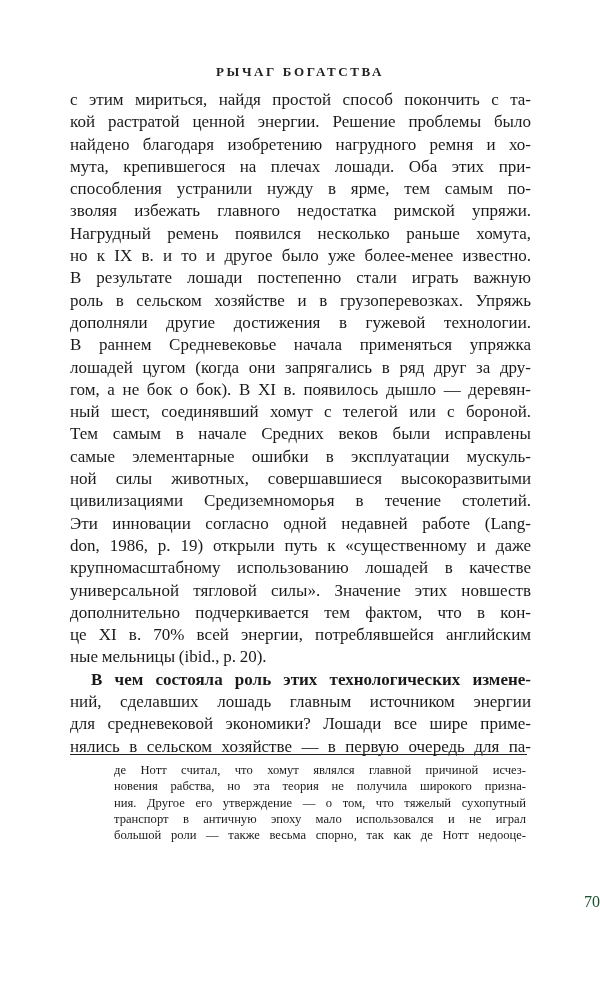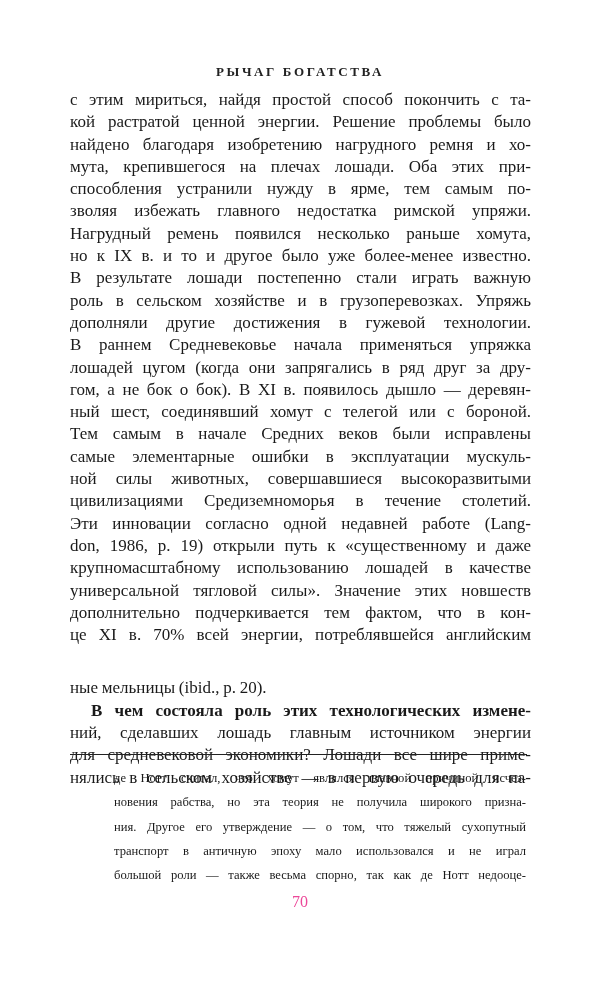--- a/index.html
+++ b/index.html
@@ -44,21 +44,20 @@
       line-height: 22.3px;
       font-size: 17px;
       text-align: justify;
       text-align-last: justify;
       white-space: nowrap;
       overflow: visible;
       word-spacing: -0.5px;
     }
     .line.last {
       text-align-last: left;
-      margin-top: 31px;
     }
     .line.indent {
       padding-left: 21px;
       font-weight: bold;
     }
     .footnote-rule {
       position: absolute;
       left: 70px;
       top: 754px;
       width: 457px;
@@ -73,30 +72,29 @@
     }
     .fn-line {
       display: block;
       height: 16.3px;
       line-height: 16.3px;
       font-size: 12.6px;
       text-align: justify;
       text-align-last: justify;
       white-space: nowrap;
       word-spacing: -0.3px;
-      margin-top: 8px;
     }
     .page-number {
       position: absolute;
       top: 893px;
       left: 0;
       width: 600px;
-      text-align: center;
+      text-align: right;
       font-size: 16px;
-      color: #ec4899;
+      color: #14532d;
     }
   </style>
 </head>
 <body>
 
 <div class="page">
 
   <div class="running-head">РЫЧАГ БОГАТСТВА</div>
 
   <div class="body-text">

